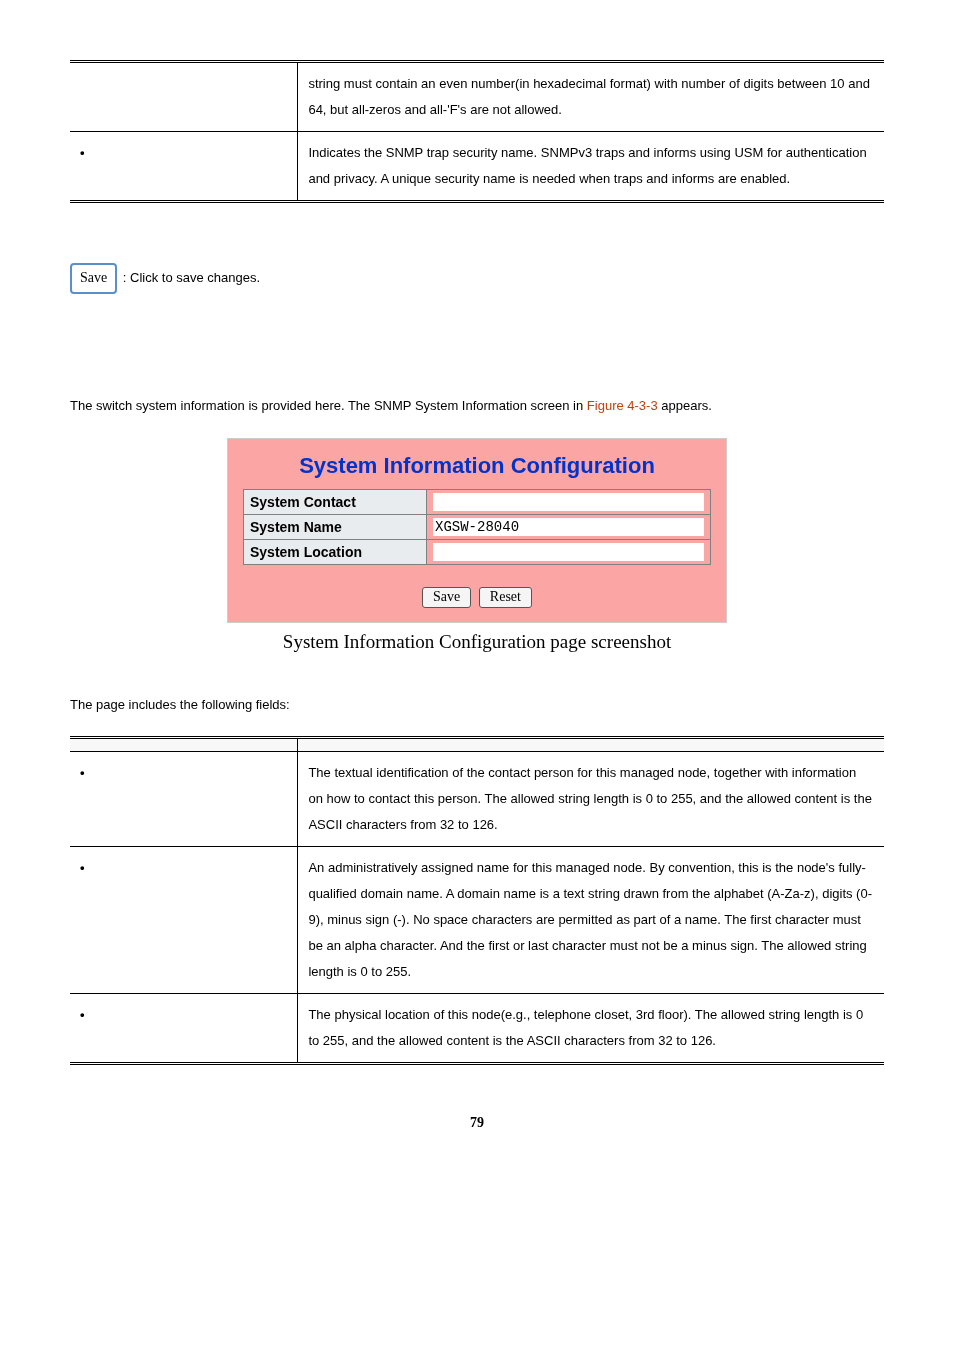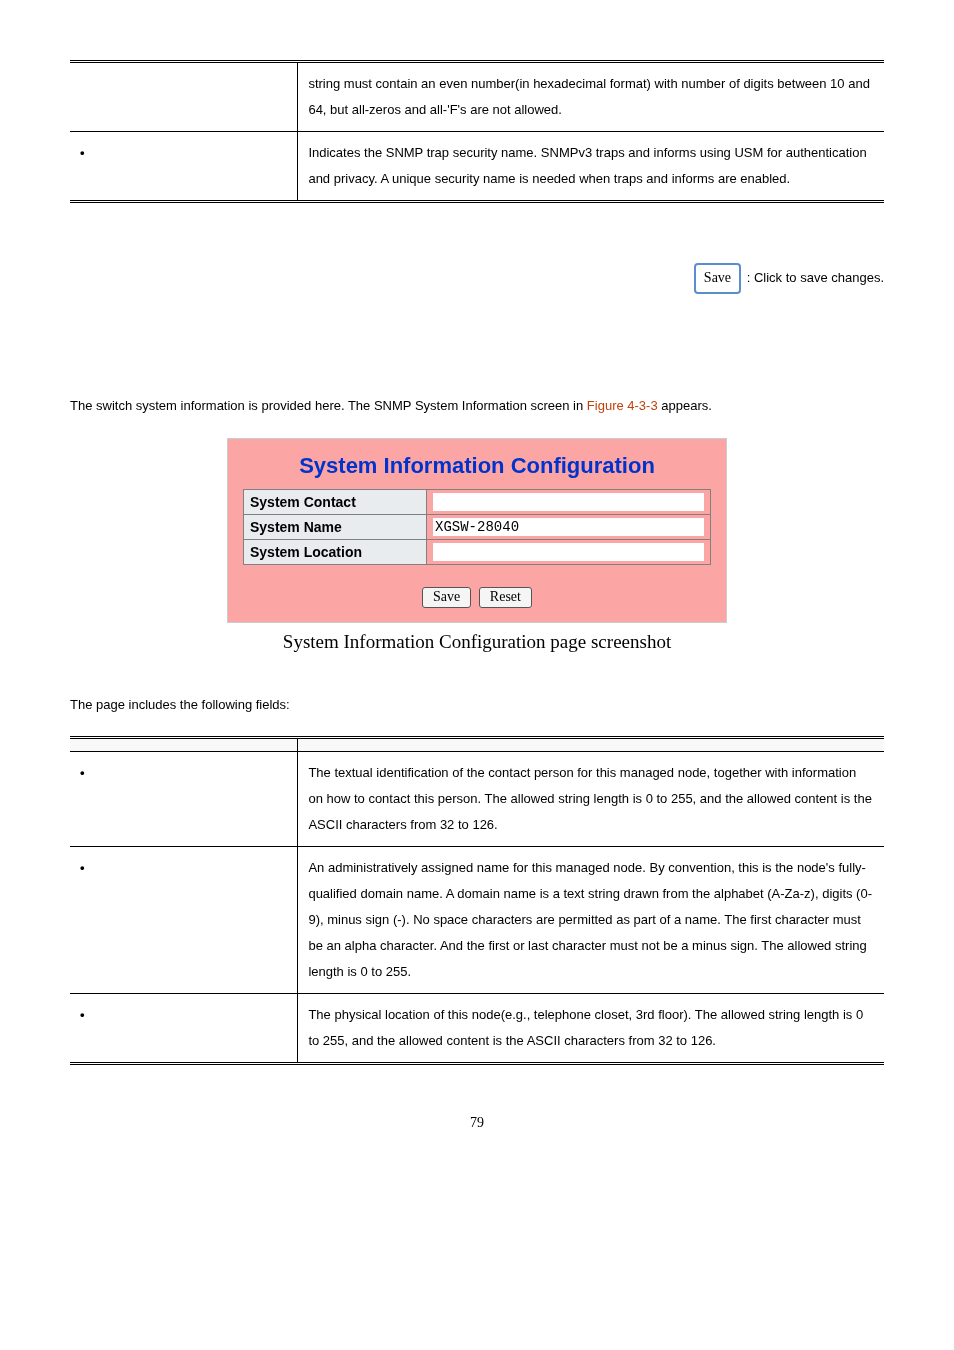--- a/index.html
+++ b/index.html
@@ -49,21 +49,20 @@
     padding: 2px 8px 3px 8px;
     font-family: "Times New Roman", serif;
     font-size: 14px;
     background: #fff;
     vertical-align: middle;
     margin-right: 2px;
   }
   .desc-line {
     margin: 30px 0 20px 0;
     line-height: 1.6;
-    text-align: right;
   }
   .para {
     line-height: 1.8;
     margin: 20px 0;
   }
   .link {
     color: #c2410c;
   }
   .figure-box {
     width: 500px;
@@ -120,20 +119,21 @@
     text-align: center;
     font-family: "Times New Roman", serif;
     font-size: 19px;
     margin: 6px 0 40px 0;
   }
   .footer {
     text-align: center;
     font-family: "Times New Roman", serif;
     font-size: 14px;
     margin-top: 50px;
+    font-weight: bold;
   }
 </style>
 </head>
 <body>
 
 <div class="page">
 
   <table class="doc-table">
     <tbody>
         <tr>

